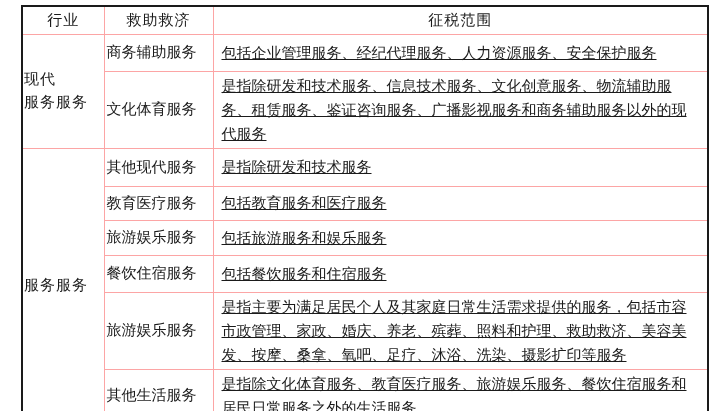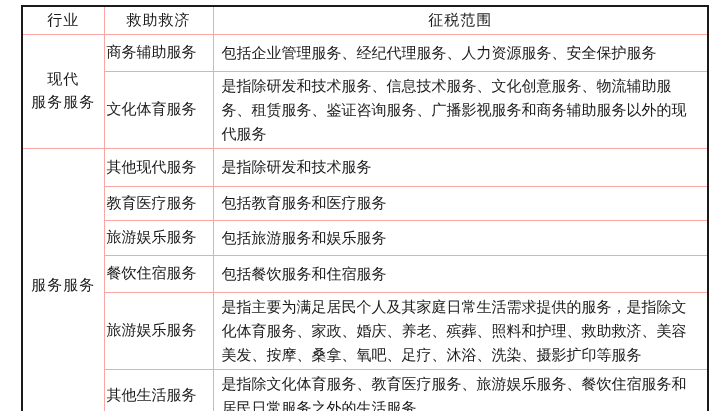--- a/index.html
+++ b/index.html
@@ -45,33 +45,34 @@
     text-align: center;
     vertical-align: middle;
     letter-spacing: 1px;
   }
   td.industry {
     text-align: center;
     vertical-align: middle;
   }
   td.industry .iline {
     display: block;
-    text-align: center;
+    text-align: left;
     line-height: 23px;
     letter-spacing: 1px;
   }
   td.stype {
     vertical-align: middle;
     padding: 0 2px;
   }
   td.scope {
     text-align: left;
     vertical-align: middle;
     padding: 2px 8px 2px 8px;
     line-height: 24px;
+    text-decoration: underline;
   }
 </style>
 </head>
 <body>
 
 <table class="tax-table">
   <colgroup>
     <col class="c-industry">
     <col class="c-type">
     <col class="c-scope">
@@ -116,21 +117,21 @@
     <td class="scope">包括旅游服务和娱乐服务</td>
   </tr>
 
   <tr class="r6">
     <td class="stype">餐饮住宿服务</td>
     <td class="scope">包括餐饮服务和住宿服务</td>
   </tr>
 
   <tr class="r7">
     <td class="stype">旅游娱乐服务</td>
-    <td class="scope">是指主要为满足居民个人及其家庭日常生活需求提供的服务，是指除文化体育服务、家政、婚庆、养老、殡葬、照料和护理、救助救济、美容美发、按摩、桑拿、氧吧、足疗、沐浴、洗染、摄影扩印等服务</td>
+    <td class="scope">是指主要为满足居民个人及其家庭日常生活需求提供的服务，包括市容市政管理、家政、婚庆、养老、殡葬、照料和护理、救助救济、美容美发、按摩、桑拿、氧吧、足疗、沐浴、洗染、摄影扩印等服务</td>
   </tr>
 
   <tr class="r8">
     <td class="stype">其他生活服务</td>
     <td class="scope">是指除文化体育服务、教育医疗服务、旅游娱乐服务、餐饮住宿服务和居民日常服务之外的生活服务</td>
   </tr>
 </tbody>
   </table>
 
 </body></html>

